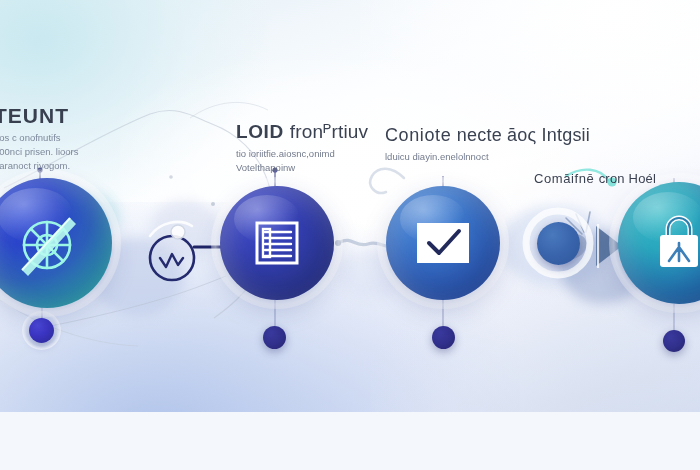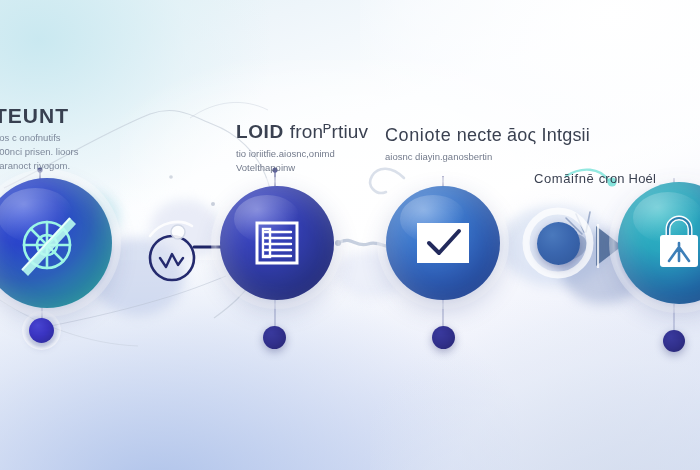--- a/index.html
+++ b/index.html
@@ -1,21 +1,21 @@
 <!DOCTYPE html>
 <html><head>
 <meta charset="utf-8">
 <style>
   html,body{margin:0;padding:0;}
   body{
     width:700px;height:470px;overflow:hidden;
     font-family:"Liberation Sans", sans-serif;
     background:#f4f7fb;
   }
-  .stage{position:relative;width:700px;height:470px;overflow:hidden;}
+  .stage{position:relative;width:700px;height:412px;overflow:hidden;}
 
   
   .bg-base{
     position:absolute;inset:0;
     background:
       linear-gradient(160deg,#dff0f4 0%, #eef5fa 16%, #fbfdff 34%, #ffffff 52%, #f2f4fc 70%, #cfd9f3 100%);
   }
   .bg-topleft{
     position:absolute;left:-60px;top:-80px;width:330px;height:300px;
     background:radial-gradient(ellipse at 30% 40%, rgba(200,232,240,.95) 0%, rgba(223,241,246,.55) 45%, rgba(255,255,255,0) 72%);
@@ -261,21 +261,21 @@
       <div>Votelthapoinw</div>
     </div>
   </div>
 
   <div class="label" style="left:385px;top:126px;">
     <div class="ttl" style="font-size:18px;font-weight:400;">
       <span>Coniote</span>
       <span class="soft">necte āoς Intgsii</span>
     </div>
     <div class="sub">
-      <div>aiosnc diayin.ganosbertin</div>
+      <div>lduicu diayin.enelolnnoct</div>
     </div>
   </div>
 
   <div class="label" style="left:534px;top:124px;">
     <div class="ttl" style="font-size:13px;font-weight:400;margin-top:48px;">
       <span>Comāifnē</span>
       <span class="soft">cron  Hoél</span>
     </div>
     <div class="sub">
     </div>

